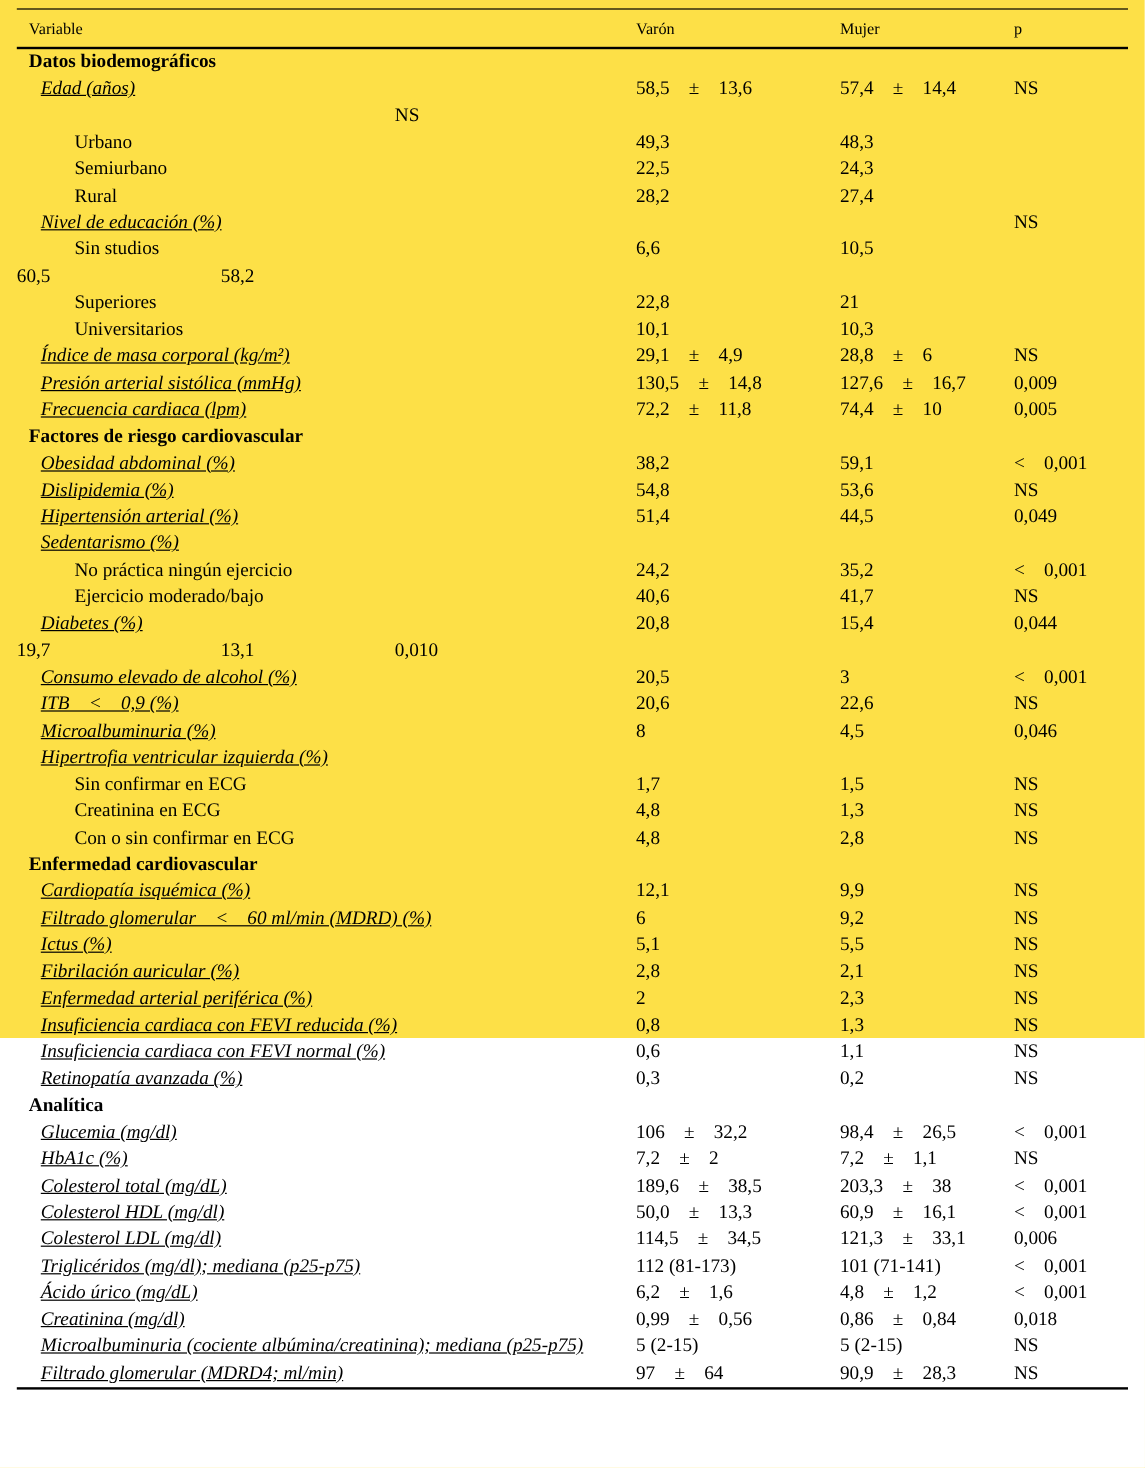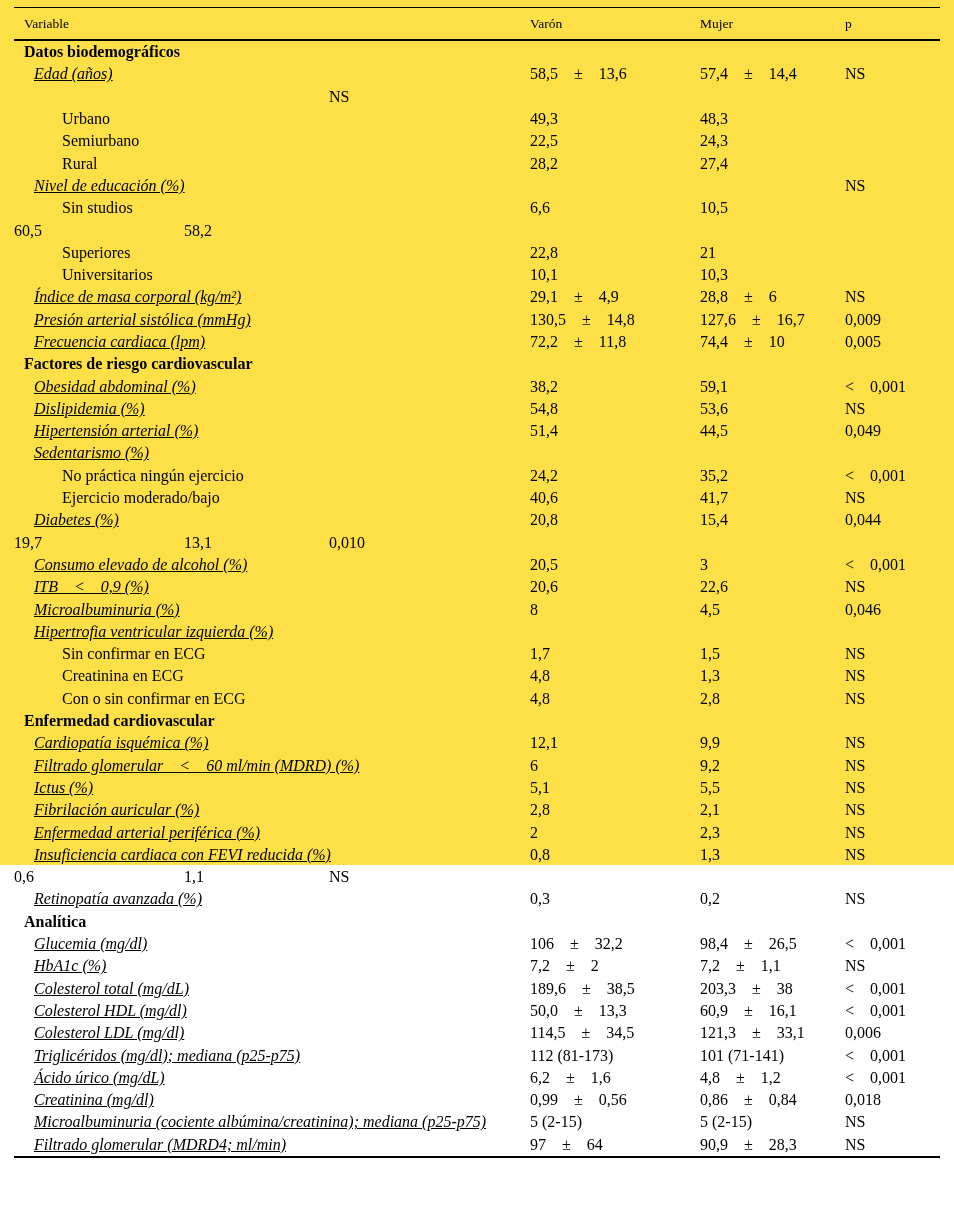--- a/index.html
+++ b/index.html
@@ -273,20 +273,21 @@
           <div class="cell c-mujer">2,3</div>
           <div class="cell c-p">NS</div>
         </div>
         <div class="row var">
           <div class="cell c-label">Insuficiencia cardiaca con FEVI reducida (%)</div>
           <div class="cell c-varon">0,8</div>
           <div class="cell c-mujer">1,3</div>
           <div class="cell c-p">NS</div>
         </div>
         <div class="row var">
+          <div class="cell c-label">Insuficiencia cardiaca con FEVI normal (%)</div>
           <div class="cell c-varon">0,6</div>
           <div class="cell c-mujer">1,1</div>
           <div class="cell c-p">NS</div>
         </div>
         <div class="row var">
           <div class="cell c-label">Retinopatía avanzada (%)</div>
           <div class="cell c-varon">0,3</div>
           <div class="cell c-mujer">0,2</div>
           <div class="cell c-p">NS</div>
         </div>

